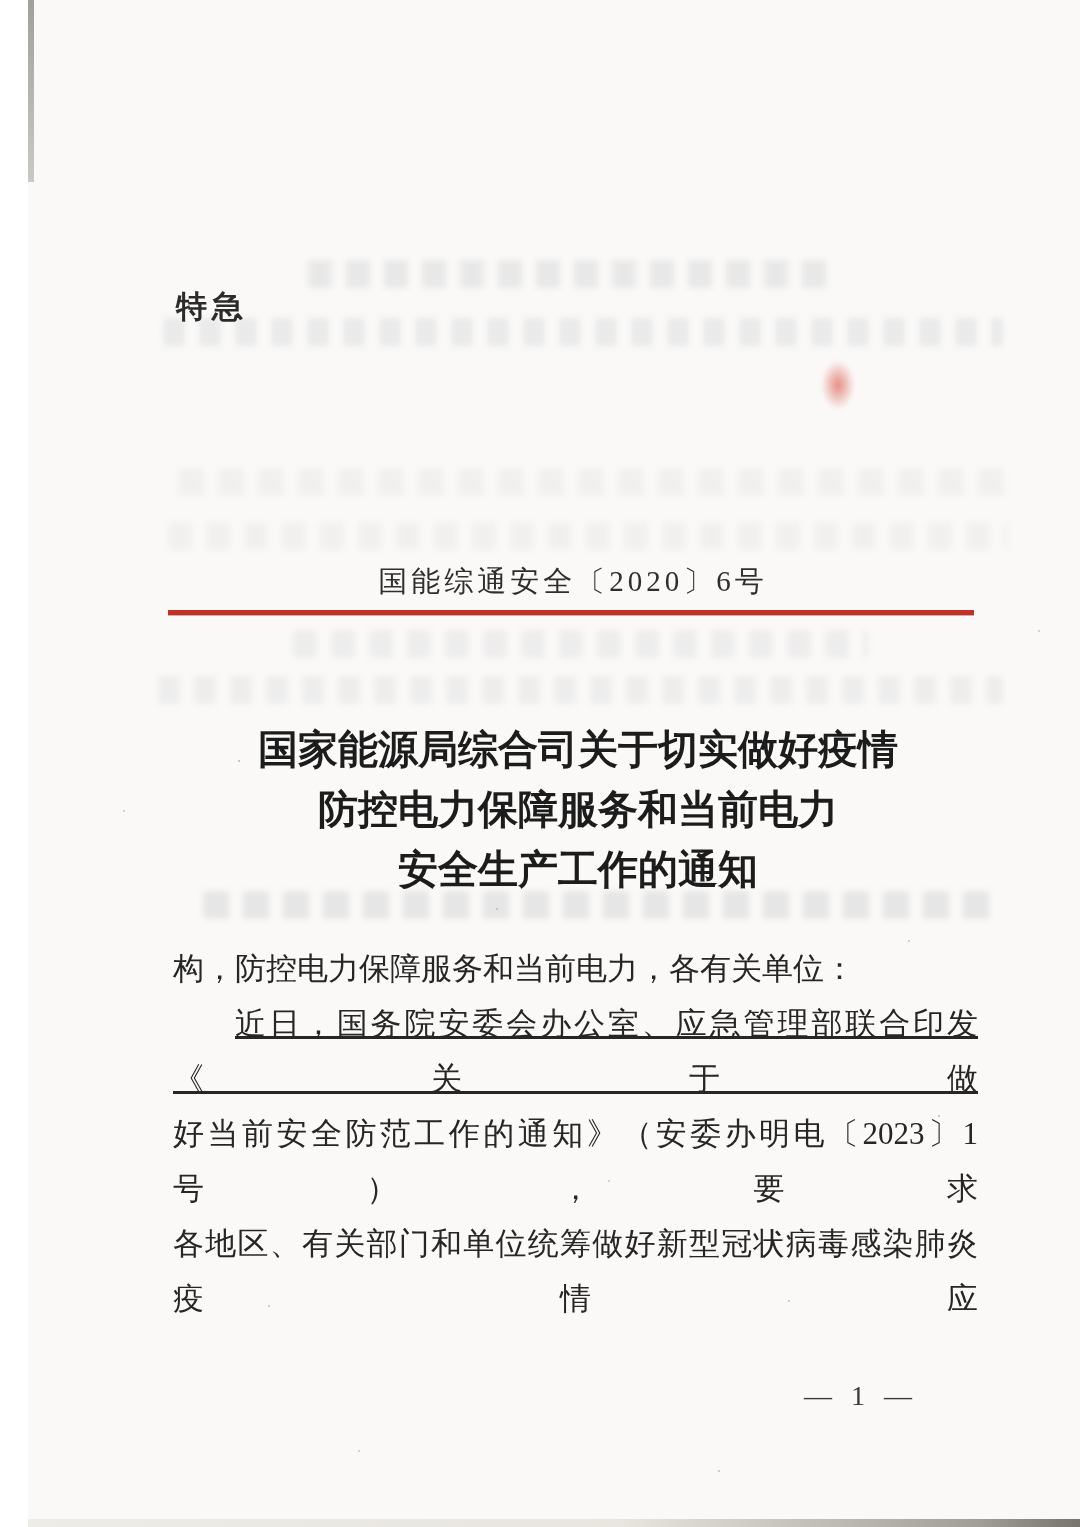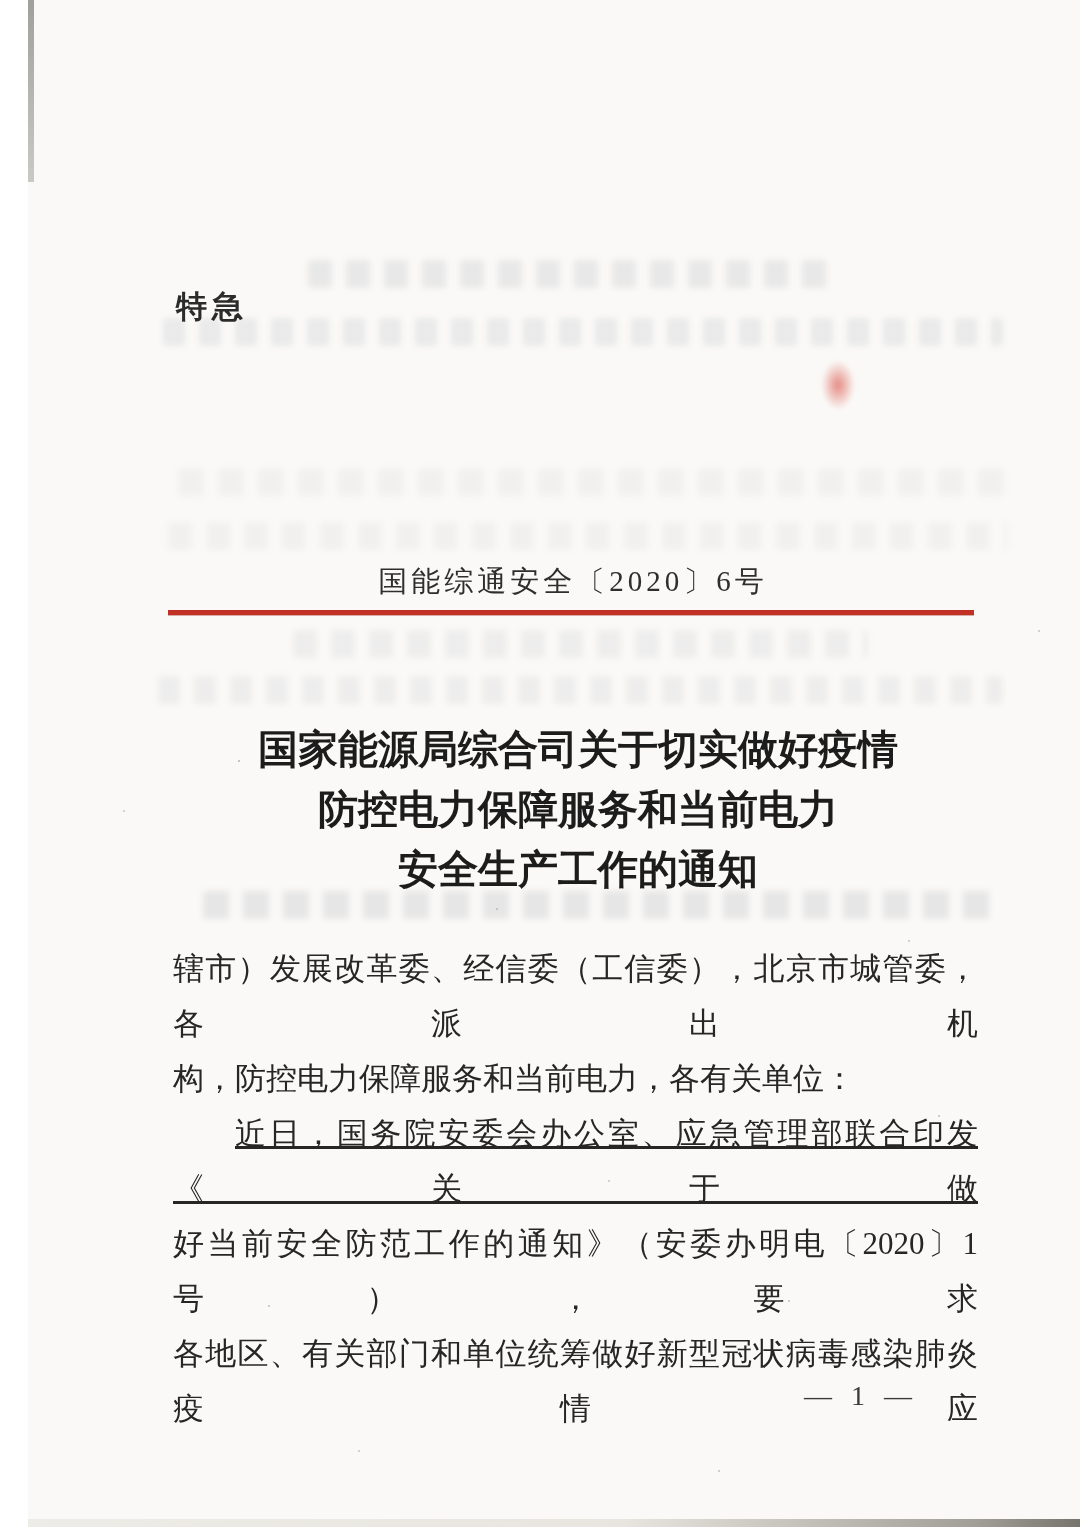--- a/index.html
+++ b/index.html
@@ -144,25 +144,24 @@
   <div class="red-divider"></div>
 
   <div class="doc-title">
     <div>国家能源局综合司关于切实做好疫情</div>
     <div>防控电力保障服务和当前电力</div>
     <div>安全生产工作的通知</div>
   </div>
 
   <div class="body-text">
     <p>
-      <span class="line just" style="display:block">辖市）发展改革委、经信委（工信委），北京市城管委，各派出机</span>
       <span class="line" style="display:block">构，防控电力保障服务和当前电力，各有关单位：</span>
     </p>
     <p>
       <span class="line just indent" style="display:block">近日，国务院安委会办公室、应急管理部联合印发《关于做</span>
-      <span class="line just" style="display:block">好当前安全防范工作的通知》（安委办明电〔2020〕1号），要求</span>
+      <span class="line just" style="display:block">好当前安全防范工作的通知》（安委办明电〔2023〕1号），要求</span>
       <span class="line just" style="display:block">各地区、有关部门和单位统筹做好新型冠状病毒感染肺炎疫情应</span>
 
     </p>
   </div>
 
   <div class="page-number">— 1 —</div>
 </div>
 
 </body></html>

